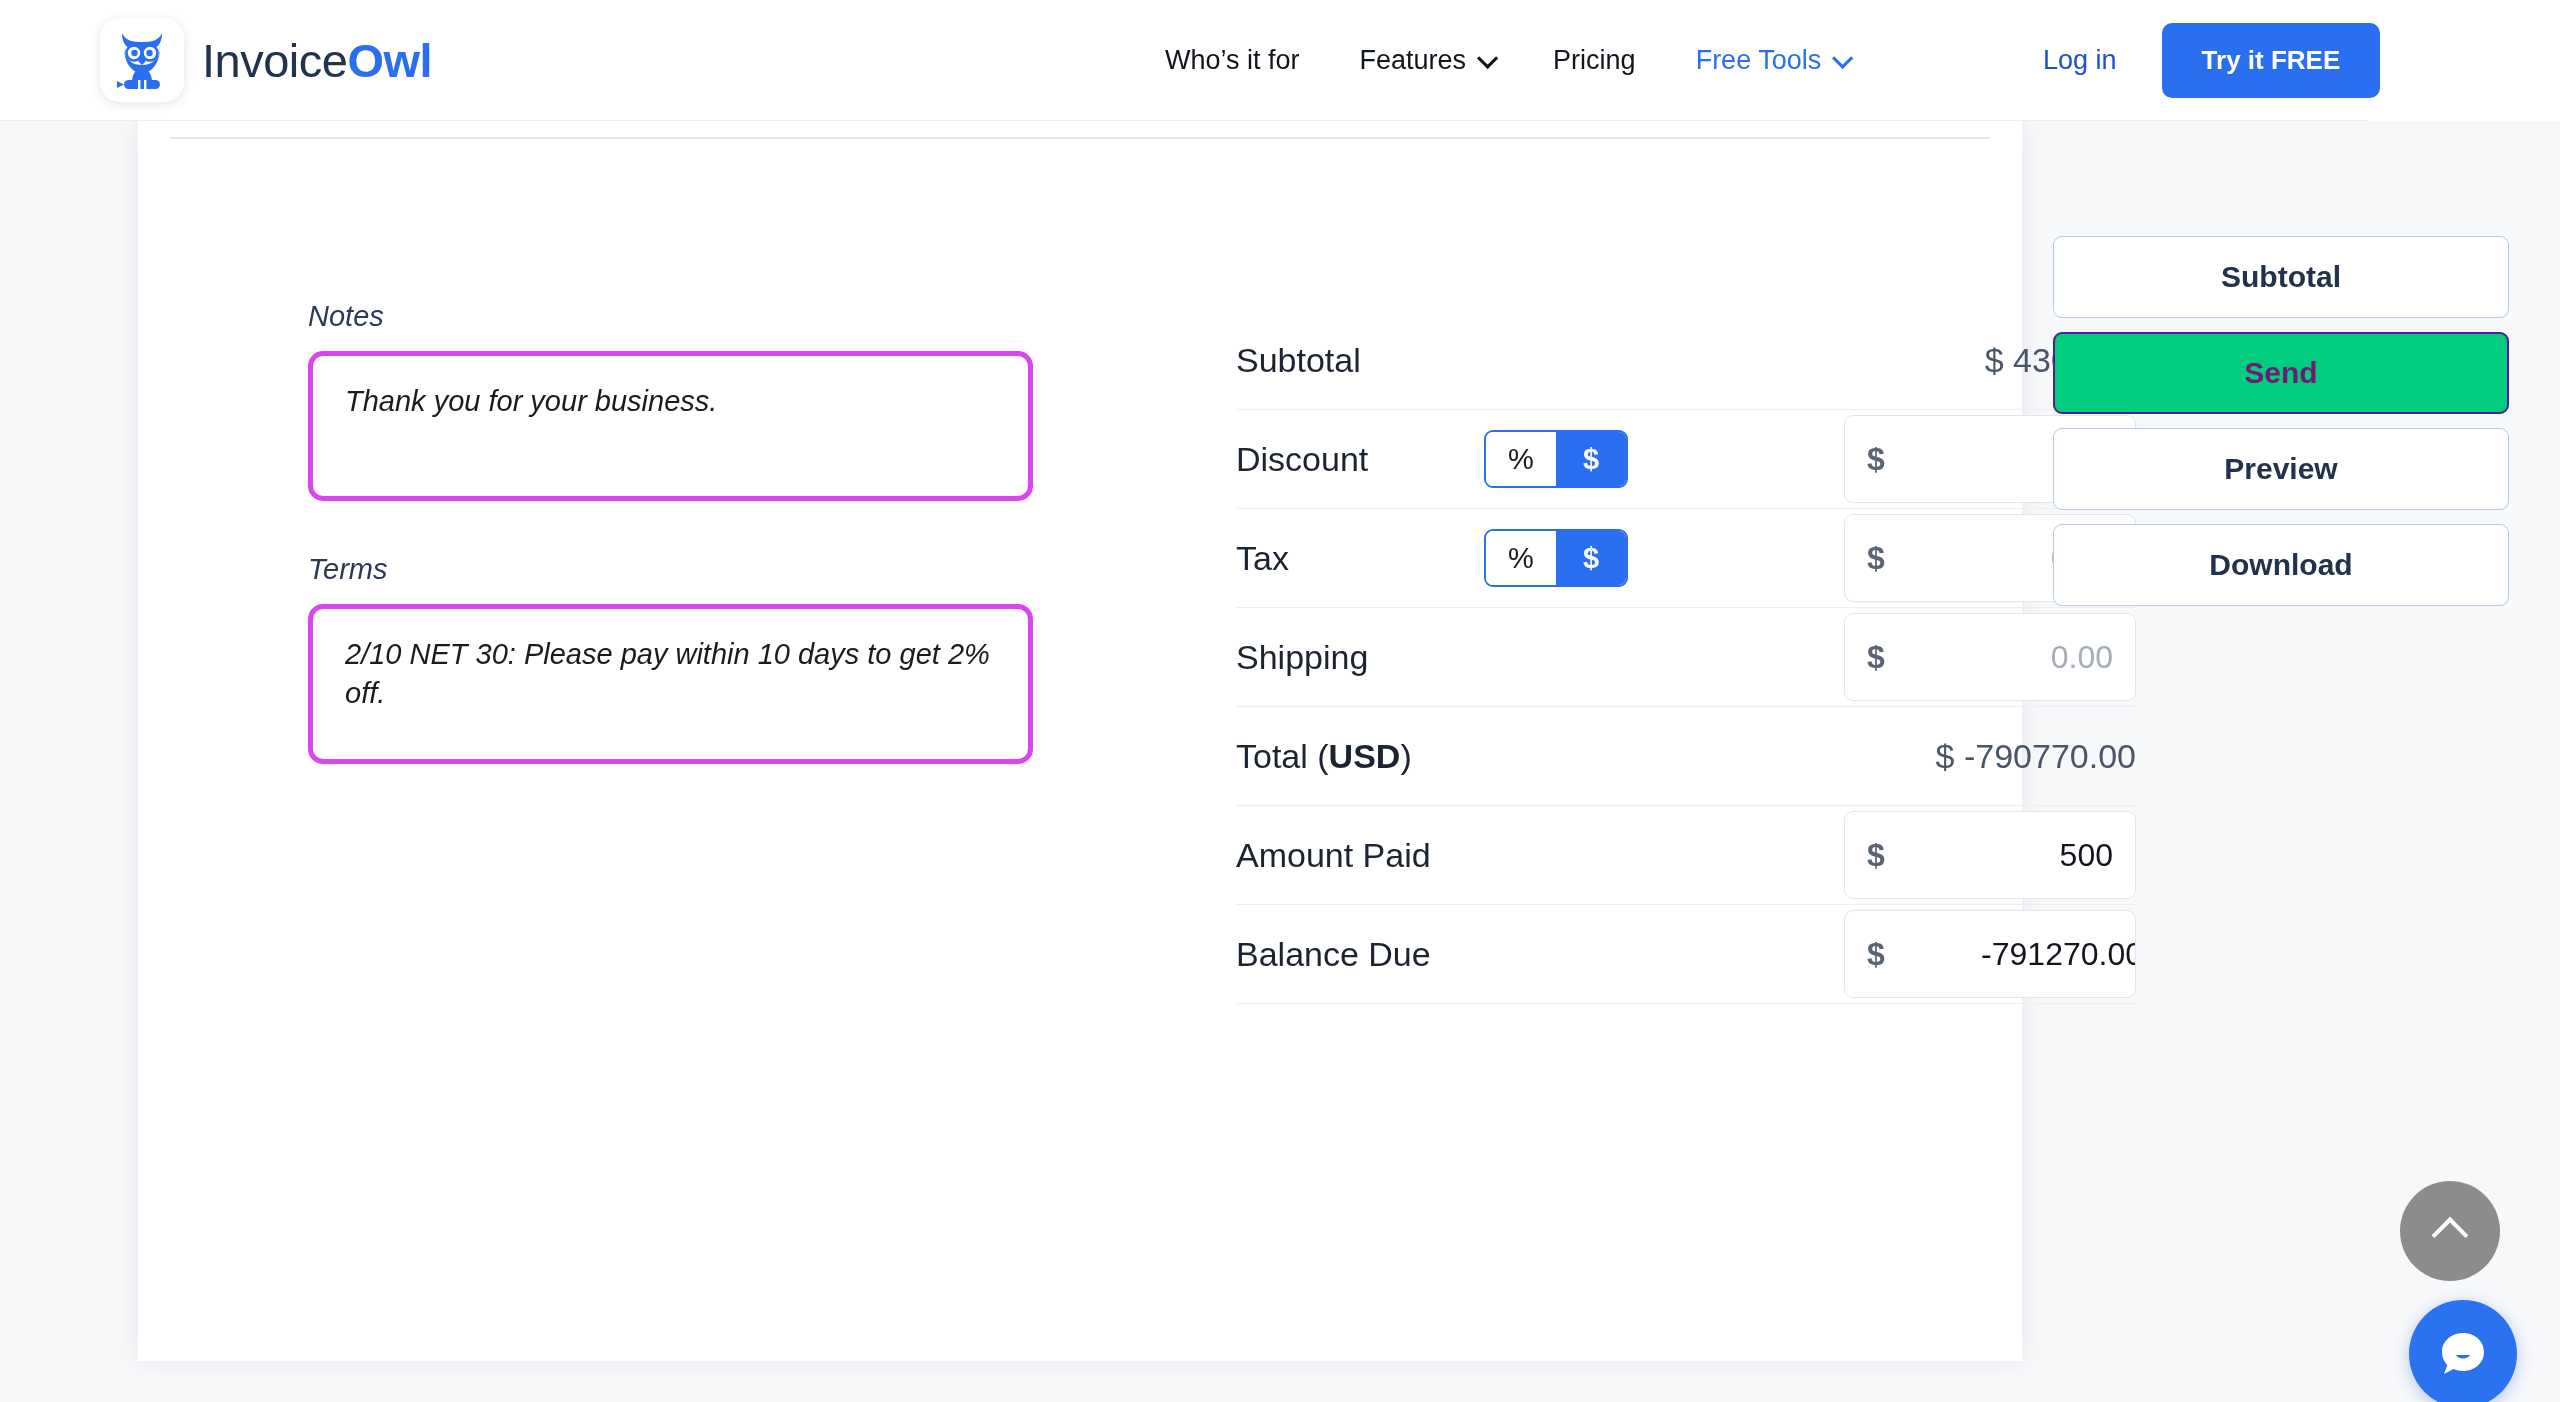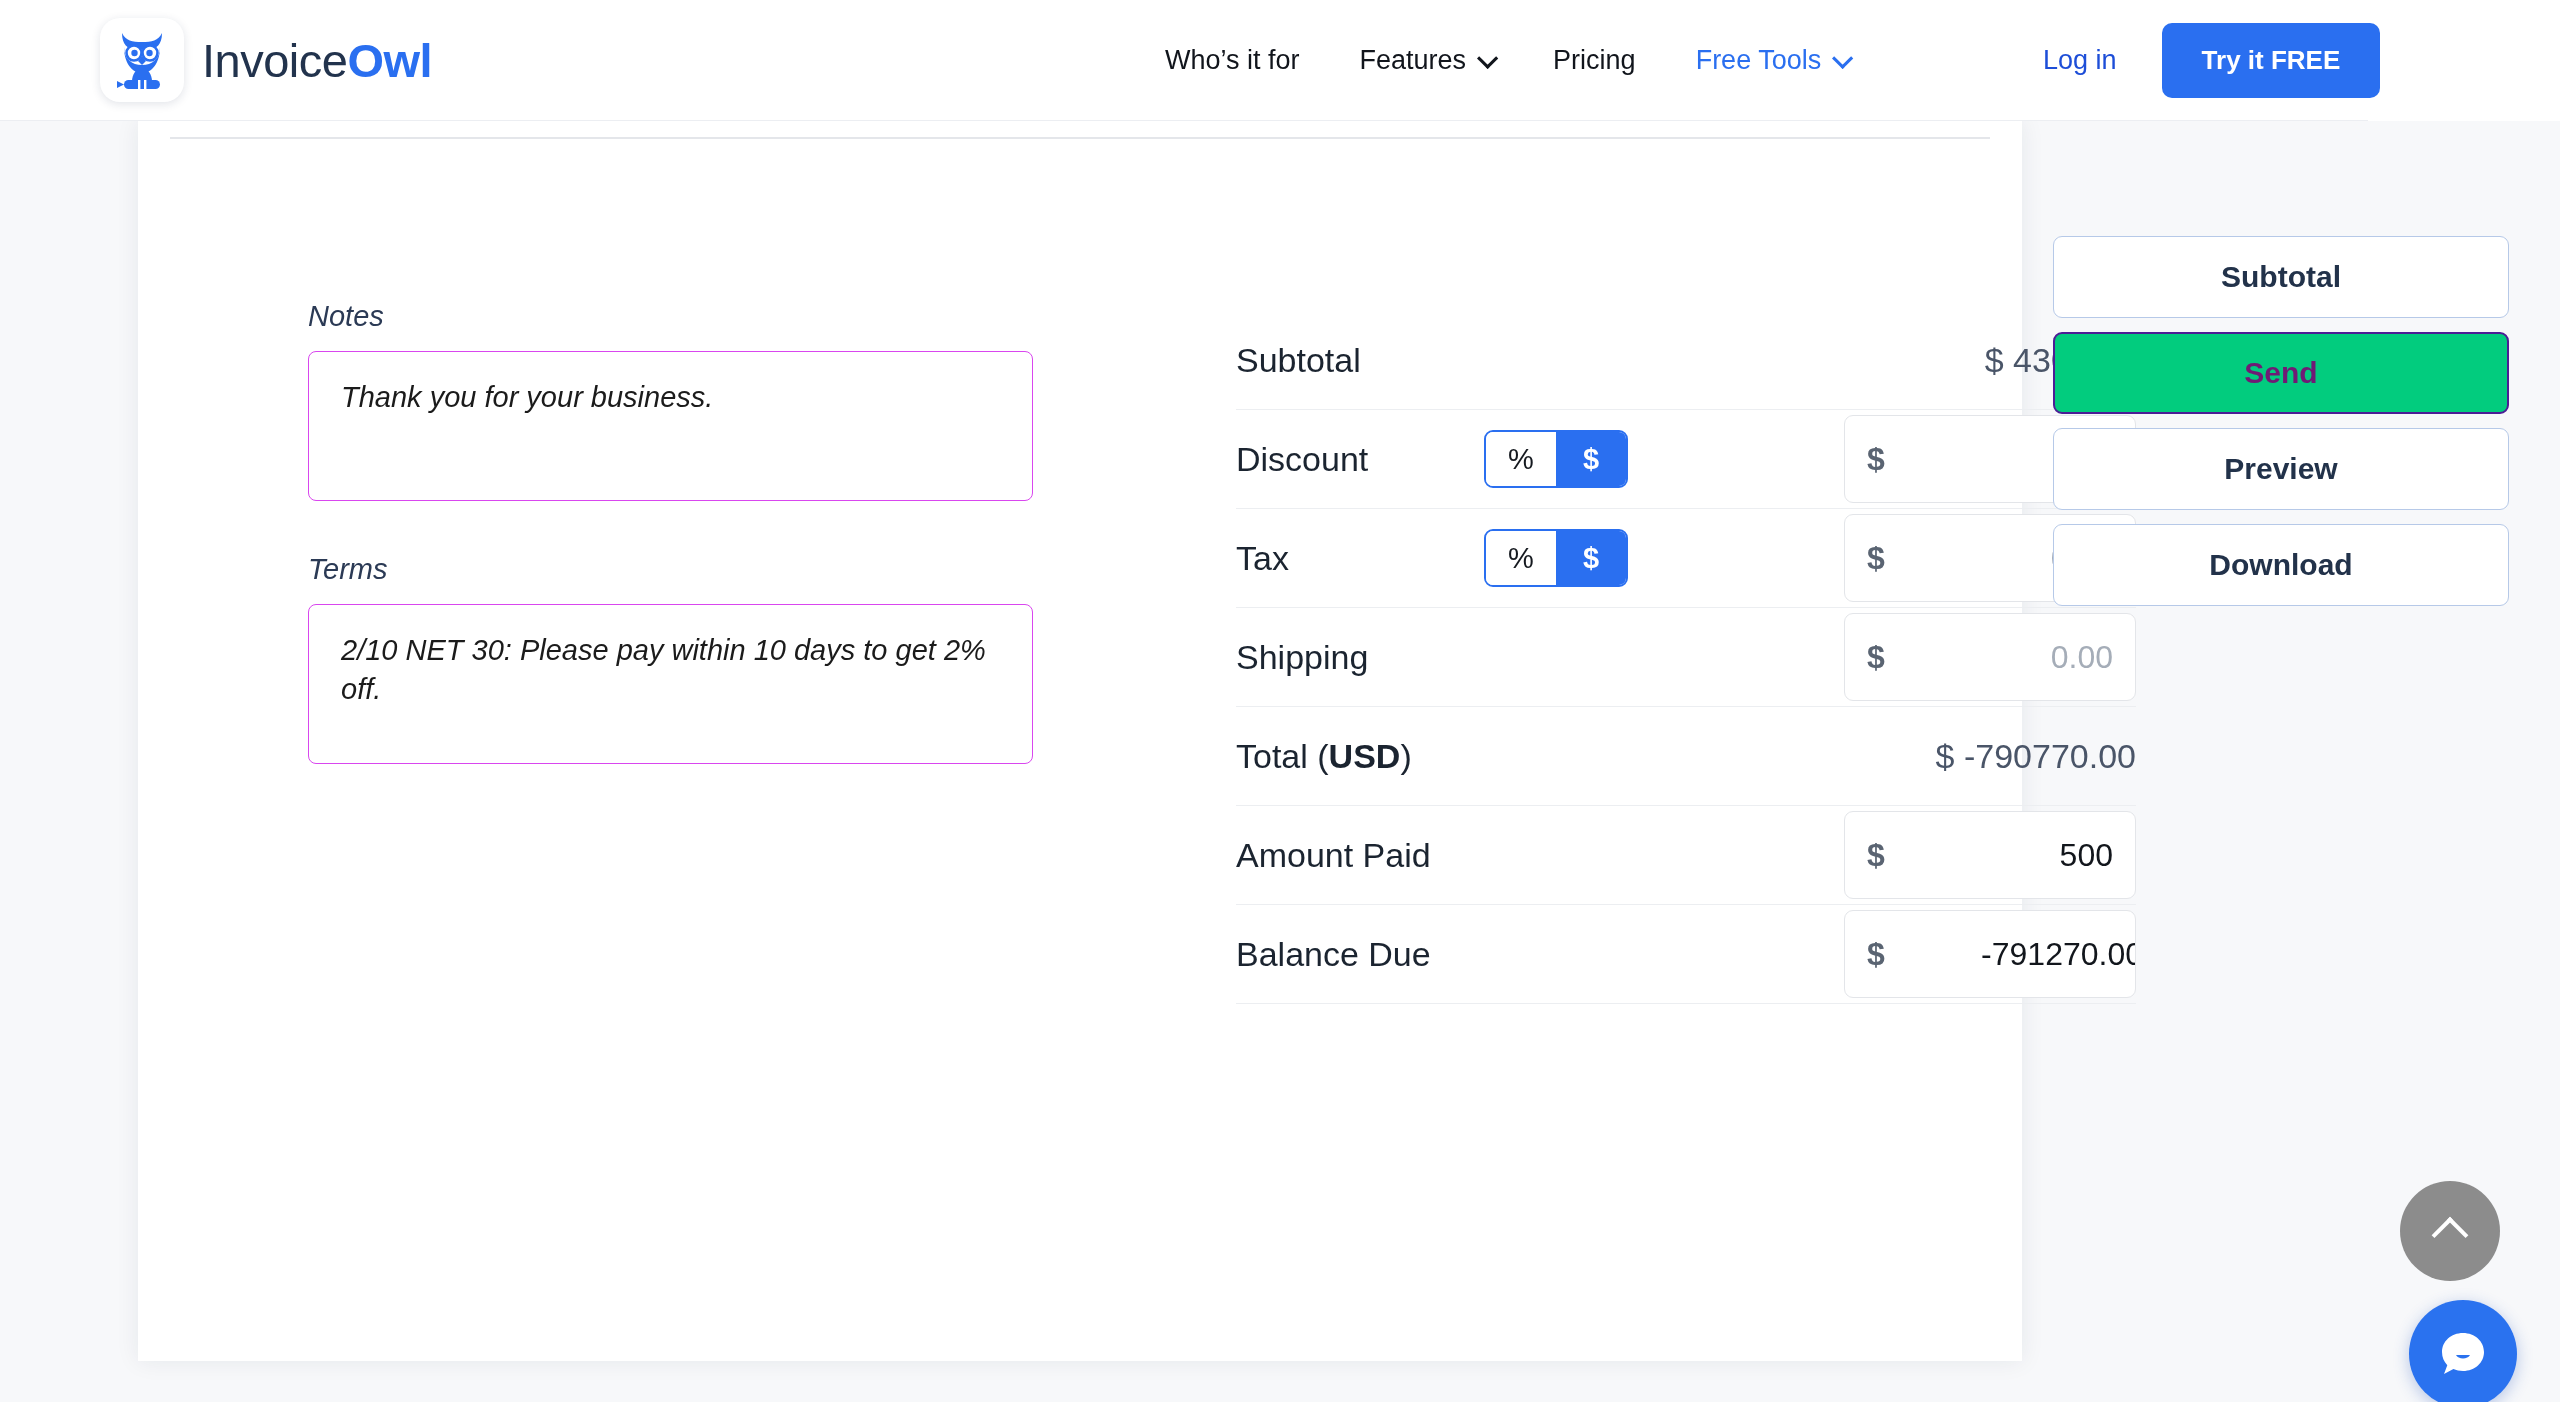--- a/index.html
+++ b/index.html
@@ -144,22 +144,22 @@
     width: 740px;
     font-style: italic;
   }
   .field-label {
     font-size: 29px;
     color: #2b3a55;
     margin-bottom: 18px;
   }
   .textarea-box {
     width: 725px;
-    border: 1px solid #d946ef;
-    border-radius: 8px;
+    border: 5px solid #d946ef;
+    border-radius: 15px;
     background: #fff;
     padding: 26px 32px;
     font-size: 29px;
     color: #1b1b1b;
     line-height: 1.35;
     cursor: text;
   }
   .ta-notes { height: 150px; }
   .ta-terms { height: 160px; }
   .terms-block { margin-top: 52px; }

